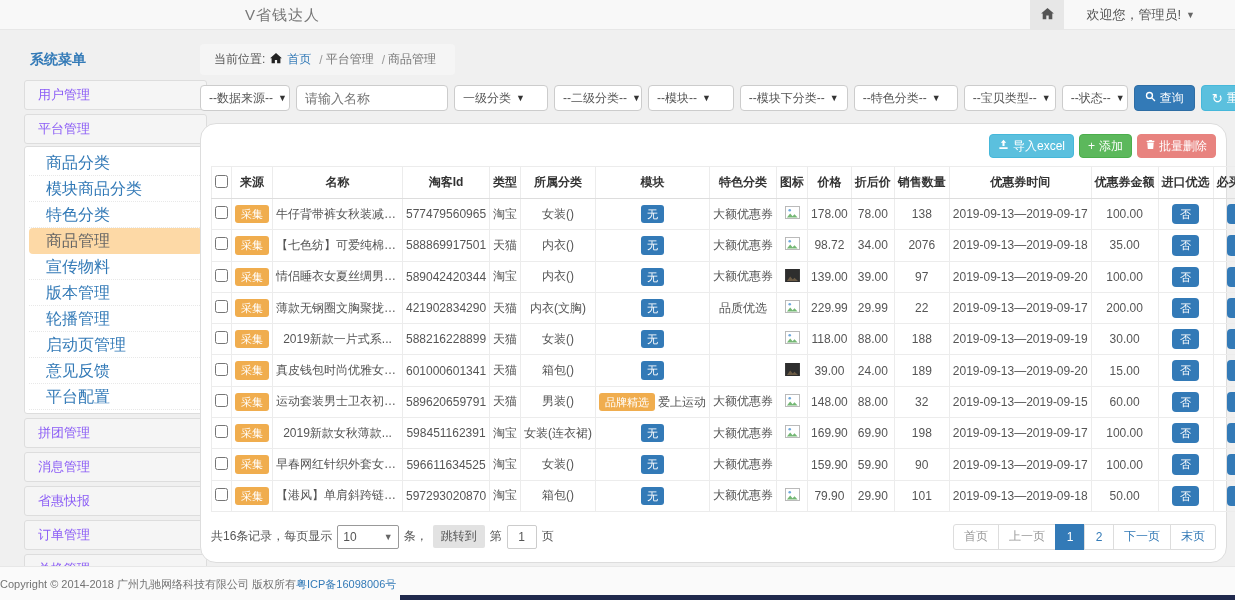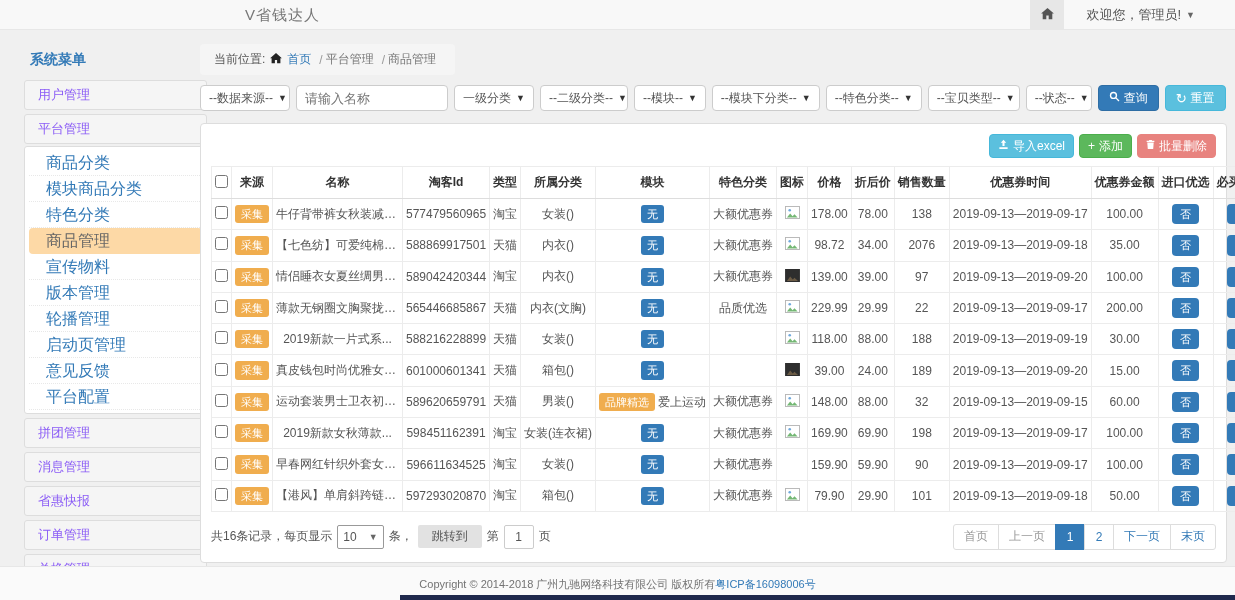--- a/index.html
+++ b/index.html
@@ -26,59 +26,59 @@
   
   .main { position:absolute; left:200px; top:36px; width:1027px; }
   .breadcrumb { display:inline-flex; align-items:center; background:#f5f5f5; border-radius:4px; padding:7px 14px; margin-top:8px; color:#555; }
   .breadcrumb > * { margin-right:5px; }
   .breadcrumb a { color:#337ab7; text-decoration:none; cursor:pointer; }
   .crumb-sep { color:#999; margin:0 3px; }
   .crumb-muted { color:#777; }
 
   .filter-bar { display:flex; align-items:center; margin-top:10px; }
   .filter-bar > * { margin-right:6px; }
-  .sel { display:inline-flex; align-items:center; justify-content:space-between; background:#fff; border:1px solid #ccc; border-radius:4px; height:26px; padding:0 8px 0 8px; color:#555; cursor:pointer; white-space:nowrap; }
+  .sel { display:inline-flex; align-items:center; justify-content:space-between; background:#fff; border:1px solid #ccc; border-radius:4px; height:26px; padding:0 22px 0 8px; color:#555; cursor:pointer; white-space:nowrap; }
   .sel .caret-down { color:#333; }
   .text-input { height:26px; width:152px; border:1px solid #ccc; border-radius:4px; padding:0 8px; font-size:13px; color:#555; background:#fff; font-family:inherit; }
   .btn { display:inline-flex; align-items:center; gap:4px; height:26px; padding:0 10px; border:none; border-radius:4px; color:#fff; font-size:12px; cursor:pointer; font-family:inherit; white-space:nowrap; }
   .btn-primary { background:#337ab7; border:1px solid #2e6da4; }
   .btn-info { background:#5bc0de; border:1px solid #46b8da; }
   .btn-success { background:#5cb85c; border:1px solid #4cae4c; }
   .btn-danger-light { background:#e8837f; border:1px solid #e8837f; }
   .refresh-glyph { font-size:13px; line-height:1; }
 
-  .panel { background:#fff; border:1px solid #ddd; border-radius:4px; margin-top:12px; padding:10px 10px 12px; }
+  .panel { background:#fff; border:1px solid #ddd; border-radius:16px; margin-top:12px; padding:10px 10px 12px; }
   .toolbar { display:flex; justify-content:flex-end; }
   .toolbar .btn { height:24px; padding:0 8px; margin-left:5px; }
 
   table { width:100%; border-collapse:collapse; margin-top:8px; table-layout:auto; }
   th,td { border:1px solid #ececec; text-align:center; padding:5px 3px; white-space:nowrap; color:#555; font-size:12px; overflow:hidden; }
   th { color:#333; font-weight:bold; padding:7px 3px; border-bottom:1px solid #ddd; }
   td.name-cell { max-width:130px; text-overflow:ellipsis; }
 
   .badge { display:inline-block; padding:2px 6px; border-radius:3px; color:#fff; font-size:11px; line-height:1.3; }
   .badge-orange { background:#f0ad4e; }
   .badge-blue { background:#337ab7; }
   .badge-toggle { cursor:pointer; padding:3px 8px; border-radius:4px; }
   .module-extra { margin-left:3px; color:#555; }
 
   .pager-row { display:flex; justify-content:space-between; align-items:center; margin-top:12px; color:#555; }
   .pager-left { display:flex; align-items:center; }
   .pager-left > * { margin-right:5px; }
-  .mini-sel { display:inline-flex; align-items:center; height:24px; border:1px solid #999; border-radius:2px; padding:0 5px; background:#fff; gap:7px; cursor:pointer; }
-  .jump-btn { background:#e2e2e2; padding:3px 14px; border-radius:2px; cursor:pointer; color:#555; }
+  .mini-sel { display:inline-flex; align-items:center; height:24px; border:1px solid #999; border-radius:2px; padding:0 5px; background:#fff; gap:22px; cursor:pointer; }
+  .jump-btn { background:#e2e2e2; padding:3px 8px; border-radius:2px; cursor:pointer; color:#555; }
   .jump-input { width:30px; height:24px; border:1px solid #ccc; border-radius:2px; text-align:center; font-size:12px; color:#555; font-family:inherit; }
   .pager-right { display:flex; }
   .page-btn { min-width:30px; height:26px; padding:0 10px; display:flex; align-items:center; justify-content:center; background:#fff; border:1px solid #ddd; margin-left:-1px; color:#337ab7; cursor:pointer; font-size:12px; }
   .page-btn.first { border-radius:3px 0 0 3px; margin-left:0; }
   .page-btn.last { border-radius:0 3px 3px 0; }
   .page-btn.disabled { color:#999; cursor:default; }
   .page-btn.active { background:#337ab7; border-color:#337ab7; color:#fff; }
 
-  .footer { position:absolute; left:0; right:0; bottom:0; height:34px; background:#fafafa; border-top:1px solid #e7e7e7; text-align:center; padding-top:10px; color:#737373; font-size:11px; }
+  .footer { position:absolute; left:0; right:0; bottom:0; height:34px; background:#fafafa; border-top:1px solid #e7e7e7; text-align:left; padding-top:10px; color:#737373; font-size:11px; }
   .footer a { color:#337ab7; text-decoration:none; cursor:pointer; }
   .bottom-strip { position:absolute; left:400px; right:0; bottom:0; height:5px; background:#20294d; }
 </style>
 </head>
 <body>
 
 <div id="screen">
 
   <header class="topbar">
     <div class="app-title">V省钱达人</div>
@@ -291,21 +291,21 @@
               <td>97</td>
               <td>2019-09-13—2019-09-20</td>
               <td>100.00</td>
               <td><span class="badge badge-blue badge-toggle">否</span></td>
               <td><span class="badge badge-blue badge-toggle">否</span></td>
             </tr>
             <tr>
               <td><input type="checkbox" style=""></td>
               <td><span class="badge badge-orange">采集</span></td>
               <td class="name-cell">薄款无钢圈文胸聚拢性...</td>
-              <td>565446685867</td>
+              <td>421902834290</td>
               <td>天猫</td>
               <td>内衣(文胸)</td>
               <td><span class="badge badge-blue">无</span></td>
               <td>品质优选</td>
               <td><span><svg width="15" height="13" viewBox="0 0 16 14">
                     <rect x="0.5" y="0.5" width="15" height="13" fill="#fff" stroke="#b5b5b5"></rect>
                     <circle cx="5" cy="4.6" r="1.4" fill="#6fa8dc"></circle>
                     <path d="M2 12.5l3.5-4.5 2.6 3 2-2 3.4 3.5z" fill="#74b774"></path>
                   </svg></span></td>
               <td>229.99</td>

